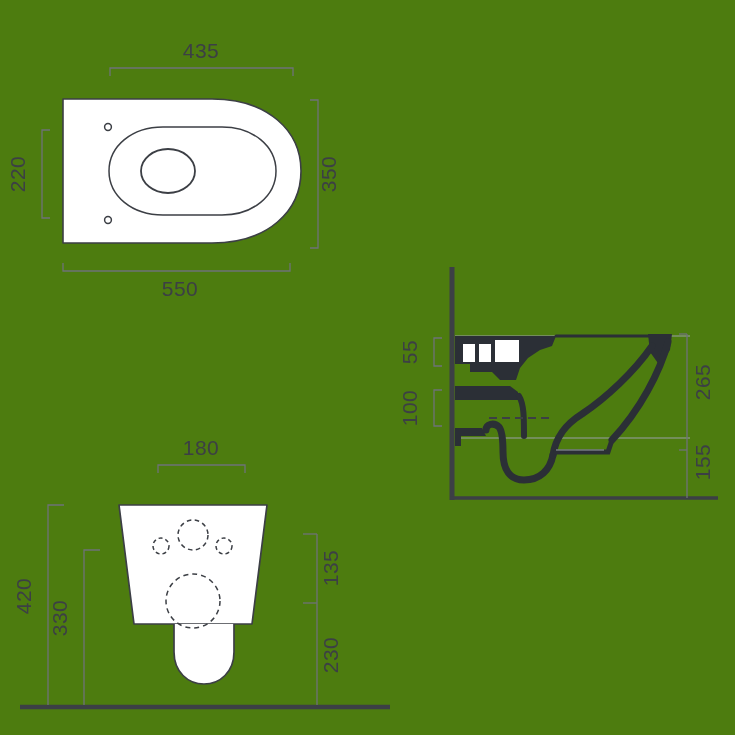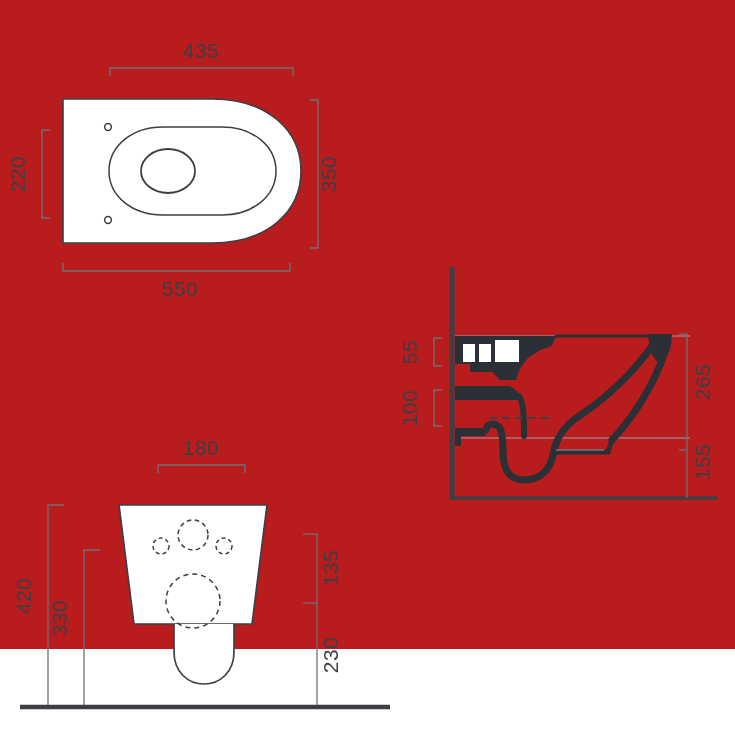--- a/index.html
+++ b/index.html
@@ -1,18 +1,18 @@
 <!DOCTYPE html>
 <html><head>
 <meta charset="utf-8">
 <style>
   html,body{margin:0;padding:0;background:#ffffff;}
   body{width:735px;height:735px;overflow:hidden;
        font-family:"Liberation Sans","DejaVu Sans",sans-serif;}
-  #sheet{position:relative;width:735px;height:649px;background:#b91c1c;}
+  #sheet{position:relative;width:735px;height:735px;background:#4d7c0f;}
   svg{display:block;}
   .dimtext{font-family:"Liberation Sans","DejaVu Sans",sans-serif;
            font-size:21px;fill:#3c3f45;letter-spacing:0.5px;}
   .dimtext-v{font-family:"Liberation Sans","DejaVu Sans",sans-serif;
              font-size:21px;fill:#3c3f45;letter-spacing:0.5px;}
 </style>
 </head>
 <body>
 
 <div id="sheet">

